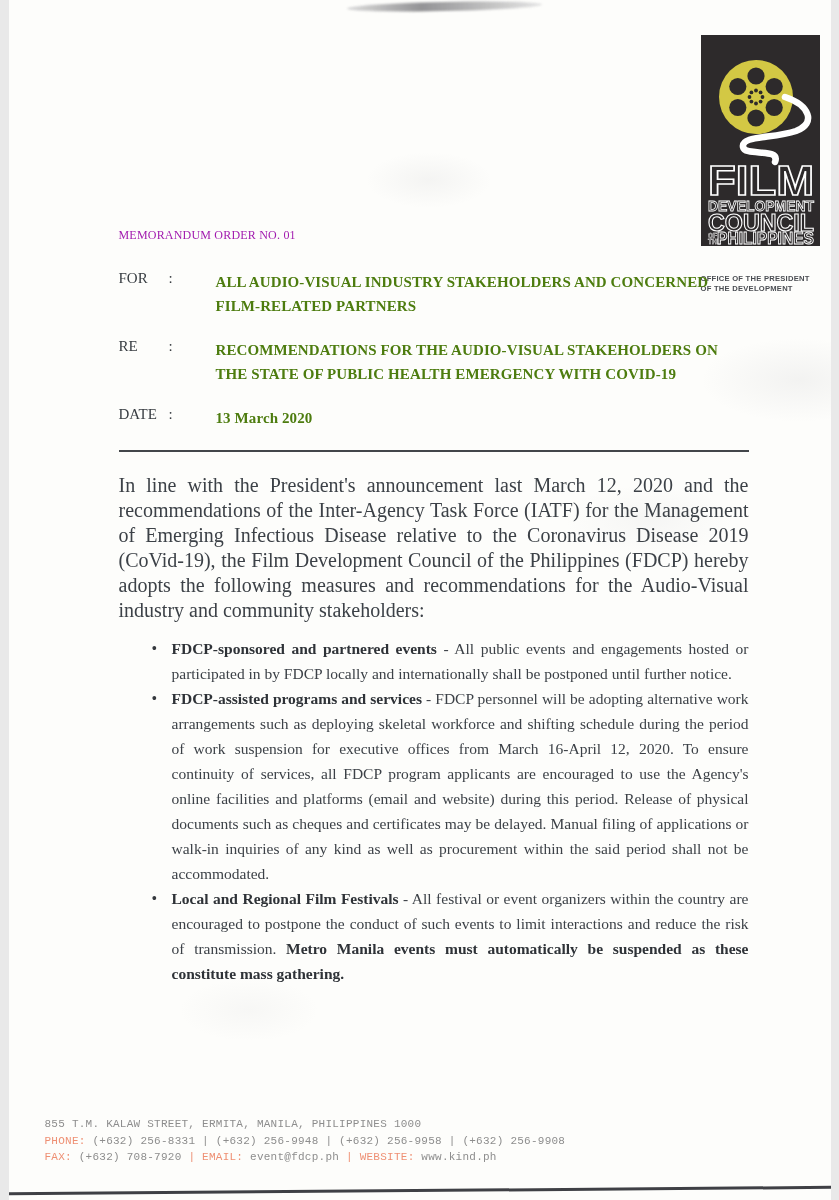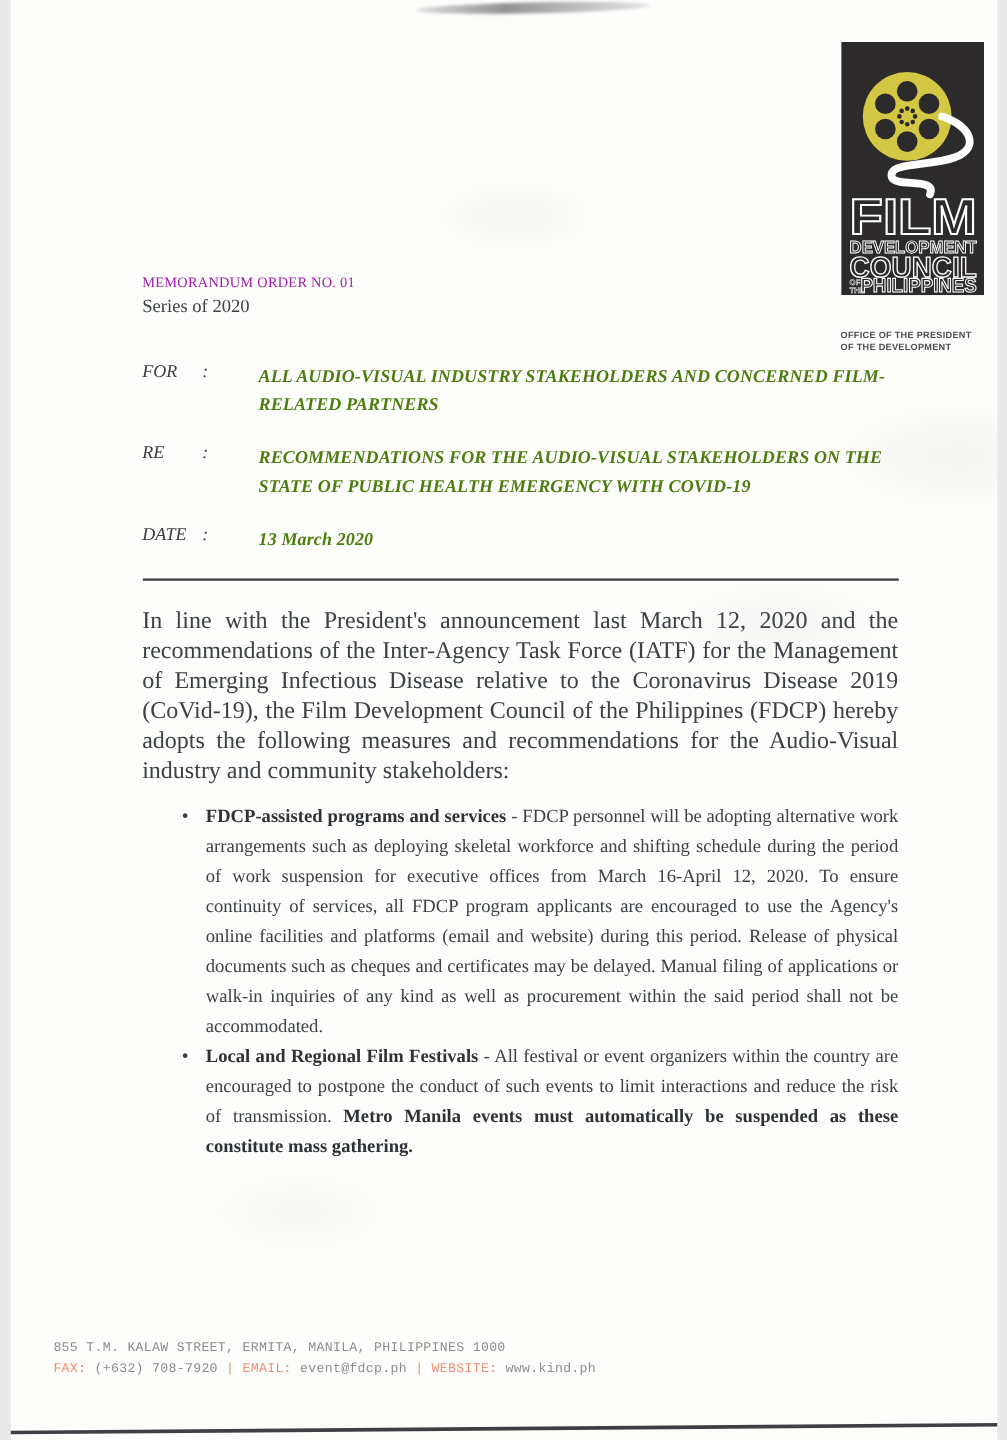--- a/index.html
+++ b/index.html
@@ -35,21 +35,21 @@
     font-family: "Liberation Sans", sans-serif;
     font-size: 7.6px; font-weight: bold;
     letter-spacing: .25px;
     line-height: 10px;
     color: #4a4d52;
   }
   
   .content { position:absolute; left:110px; top:228px; width:630px; }
   .memo-no { font-size:12px; font-weight:normal; color:#a21caf; letter-spacing:.2px; }
   .series  { font-size:15.5px; margin-top:4px; }
-  .meta { margin-top:37px;font-style:italic; }
+  .meta { margin-top:27px; }
   .meta-row { display:flex; margin-bottom:20px; font-size:15px; }
   .meta-label { width:50px; color:#383d42; }
   .meta-colon { width:47px; color:#383d42; }
   .meta-value { flex:1; max-width:533px; font-weight:bold; line-height:24px; color:#4d7c0f; letter-spacing:.1px; }
   .rule { border:0; border-top:2px solid #43464a; margin:15px 0 0 0; width:100%; }
   .intro {
     margin:21px 0 0 0;
     font-size:20px; line-height:25px;
     text-align:justify;
   }
@@ -125,21 +125,20 @@
       </g>
     </svg>
     <div class="office-lines">
       <div>OFFICE OF THE PRESIDENT</div>
       <div>OF THE DEVELOPMENT</div>
     </div>
   </div>
 
   <div class="content">
     <div class="memo-no">MEMORANDUM ORDER NO. 01</div>
-    <div class="series">Series of 2020</div>
 
     <div class="meta">
       <div class="meta-row">
         <span class="meta-label">FOR</span>
         <span class="meta-colon">:</span>
         <span class="meta-value">ALL AUDIO-VISUAL INDUSTRY STAKEHOLDERS AND CONCERNED FILM-RELATED PARTNERS</span>
       </div>
       <div class="meta-row">
         <span class="meta-label">RE</span>
         <span class="meta-colon">:</span>
@@ -150,24 +149,26 @@
         <span class="meta-colon">:</span>
         <span class="meta-value">13 March 2020</span>
       </div>
     </div>
 
     <hr class="rule">
 
     <p class="intro">In line with the President's announcement last March 12, 2020 and the recommendations of the Inter-Agency Task Force (IATF) for the Management of Emerging Infectious Disease relative to the Coronavirus Disease 2019 (CoVid-19), the Film Development Council of the Philippines (FDCP) hereby adopts the following measures and recommendations for the Audio-Visual industry and community stakeholders:</p>
 
     <ul class="bullets">
+      <li><b>FDCP-sponsored and partnered events</b><span> - </span><span>All public events and engagements hosted or participated in by FDCP locally and internationally shall be postponed until further notice.</span><b class="emph"></b></li>
       <li><b>FDCP-assisted programs and services</b><span> - </span><span>FDCP personnel will be adopting alternative work arrangements such as deploying skeletal workforce and shifting schedule during the period of work suspension for executive offices from March 16-April 12, 2020. To ensure continuity of services, all FDCP program applicants are encouraged to use the Agency's online facilities and platforms (email and website) during this period. Release of physical documents such as cheques and certificates may be delayed. Manual filing of applications or walk-in inquiries of any kind as well as procurement within the said period shall not be accommodated.</span><b class="emph"></b></li>
       <li><b>Local and Regional Film Festivals</b><span> - </span><span>All festival or event organizers within the country are encouraged to postpone the conduct of such events to limit interactions and reduce the risk of transmission.</span><b class="emph"> Metro Manila events must automatically be suspended as these constitute mass gathering.</b></li>
     </ul>
   </div>
 
   <div class="footer">
     <div>855 T.M. KALAW STREET, ERMITA, MANILA, PHILIPPINES 1000</div>
+    <div><span class="label">PHONE:</span><span> (+632) 256-8331 | (+632) 256-9948 | (+632) 256-9958 | (+632) 256-9908</span></div>
     <div><span class="label">FAX:</span><span> (+632) 708-7920 </span><span class="label">| </span><span class="label">EMAIL:</span><span> event@fdcp.ph </span><span class="label">| </span><span class="label">WEBSITE:</span><span> www.kind.ph</span></div>
   </div>
 
   <div class="bottom-scan-line"></div>
 </div>
 
 </body></html>

